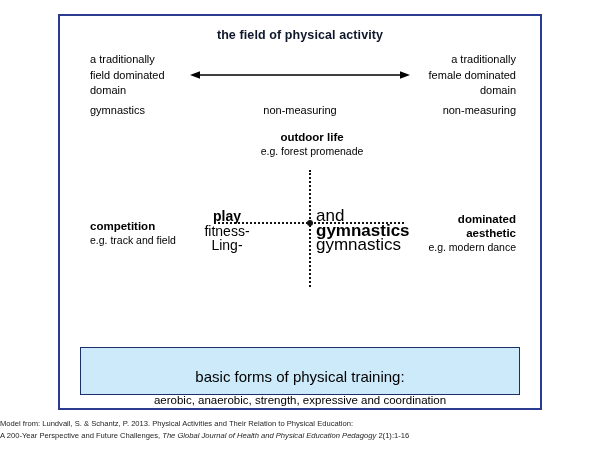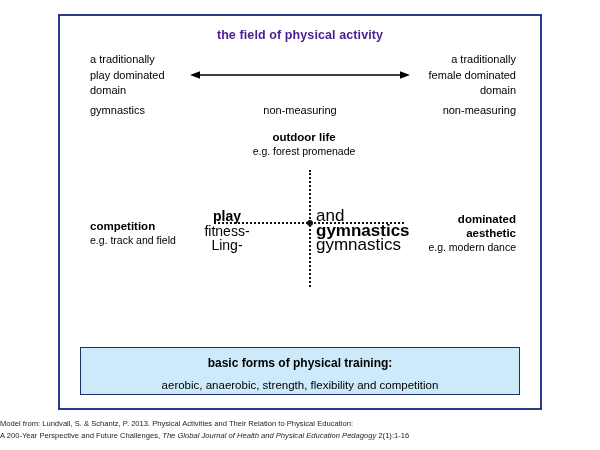--- a/index.html
+++ b/index.html
@@ -18,21 +18,21 @@
     left: 58px; top: 14px;
     width: 484px; height: 396px;
     border: 2px solid #2b3b8f;
     background: #ffffff;
     box-sizing: border-box;
   }
   #title {
     position: absolute;
     left: 0; top: 12px; width: 100%;
     text-align: center;
-    color: #4c1d95;
+    color: #0f172a;
     font-weight: bold;
     font-size: 12.5px;
     letter-spacing: .1px;
   }
 
   
   .pole {
     position: absolute;
     font-size: 11px;
     line-height: 15.5px;
@@ -52,21 +52,21 @@
   .measrow { position: absolute; top: 88px; font-size: 11px; }
   #meas-left   { left: 30px; }
   #meas-center { left: 0; width: 100%; text-align: center; }
   #meas-right  { right: 24px; text-align: right; }
 
   
   .block { position: absolute; font-size: 11px; line-height: 14px; }
   .block .hd { font-weight: bold; font-size: 11.5px; }
   .block .eg { font-size: 10.5px; }
 
-  #block-top    { left: 4px; width: 100%; text-align: center; top: 114px; }
+  #block-top    { left: 12px; width: 100%; text-align: center; top: 114px; }
   #block-bottom { left: 0; width: 100%; text-align: center; top: 282px; }
   #block-left   { left: 30px; text-align: left;  top: 203px; }
   #block-right  { right: 24px; text-align: right; top: 196px; }
 
   
   #cross-h {
     position: absolute;
     left: 158px; top: 206px;
     width: 186px; height: 0;
     border-top: 2.5px dotted #111;
@@ -106,22 +106,22 @@
   #basic-box {
     position: absolute;
     left: 20px; right: 20px; top: 331px;
     height: 48px;
     background: #cdeafb;
     border: 1.5px solid #1b2f6b;
     box-sizing: border-box;
     text-align: center;
   }
   #basic-title {
-    font-size: 12px; font-weight: bold;
-    margin-top: 8px;
+    font-size: 15px; font-weight: normal;
+    margin-top: 20px;
   }
   #basic-sub {
     font-size: 11.5px;
     margin-top: 9px;
   }
 
   
   #footer {
     position: absolute;
     left: 0; top: 418px; width: 600px;
@@ -133,21 +133,21 @@
 </style>
 </head>
 <body>
 
 <div id="diagram-frame">
 
   <div id="title">the field of physical activity</div>
 
   <div id="pole-left" class="pole">
     <div>a traditionally</div>
-    <div>play dominated</div>
+    <div>field dominated</div>
     <div>domain</div>
   </div>
 
   <div id="pole-right" class="pole">
     <div>a traditionally</div>
     <div>female dominated</div>
     <div>domain</div>
   </div>
 
   <svg id="axis-arrow" viewBox="0 0 220 10">
@@ -188,21 +188,21 @@
   </div>
 
   <div id="centre-right">
     <div>and</div>
     <div class="bold">gymnastics</div>
     <div>gymnastics</div>
   </div>
 
   <div id="basic-box">
     <div id="basic-title">basic forms of physical training:</div>
-    <div id="basic-sub">aerobic, anaerobic, strength, flexibility and competition</div>
+    <div id="basic-sub">aerobic, anaerobic, strength, expressive and coordination</div>
   </div>
 
 </div>
 
 <div id="footer">
   <div>Model from: Lundvall, S. &amp; Schantz, P. 2013. Physical Activities and Their Relation to Physical Education:</div>
   <div>
     <span>A 200-Year Perspective and Future Challenges, </span><span class="it">The Global Journal of Health and Physical Education Pedagogy</span><span> 2(1):1-16</span>
   </div>
 </div>

